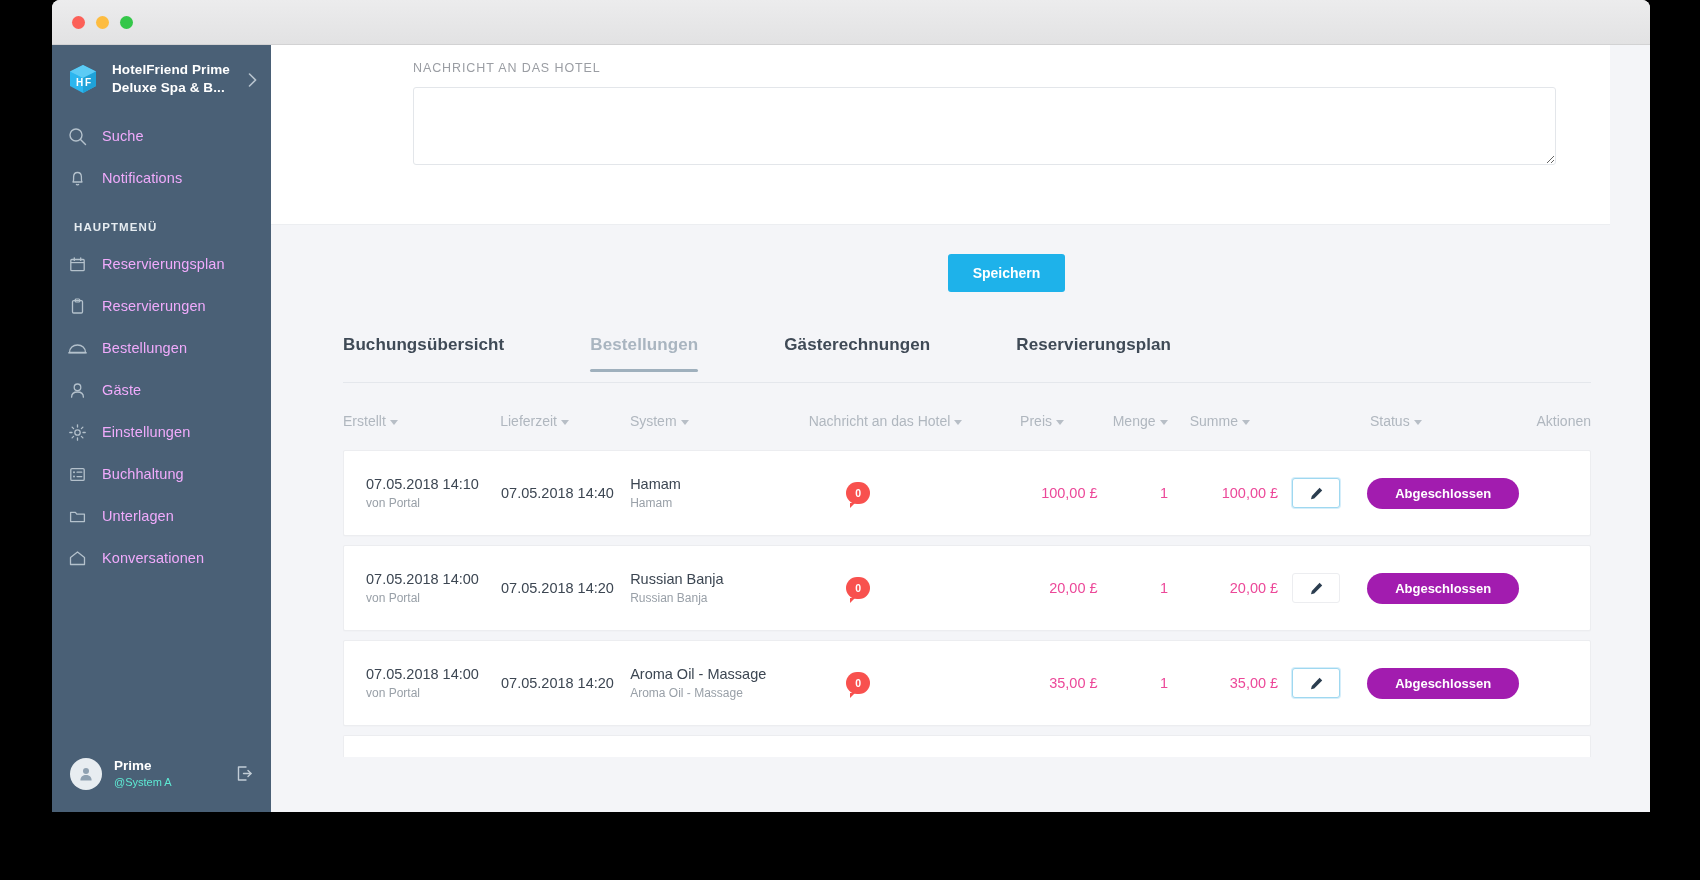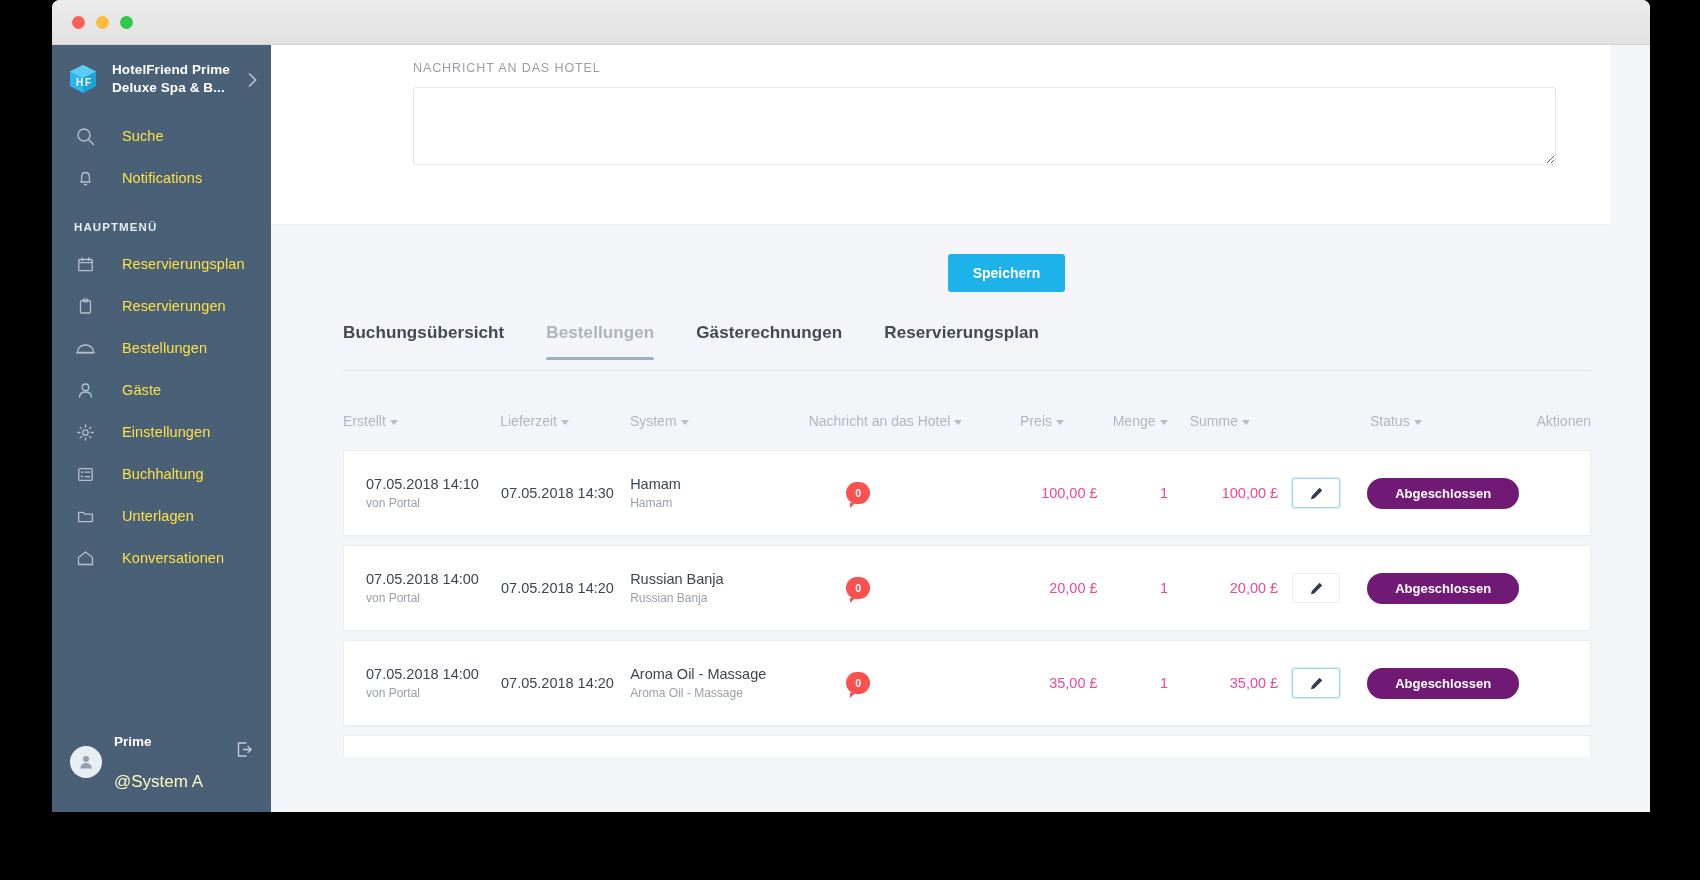--- a/index.html
+++ b/index.html
@@ -62,23 +62,23 @@
     line-height: 18px; letter-spacing: .1px;
     max-width: 132px;
   }
   #brand-chevron {
     position: absolute; right: 14px; top: 28px;
     color: #b7c3ce; font-size: 15px;
   }
 
   .nav-item {
     display: flex; align-items: center;
-    height: 42px; padding-left: 22px;
-    font-size: 14.5px; color: #fde047;
-    cursor: pointer; letter-spacing: .1px; gap: 12px;
+    height: 42px; padding-left: 14px;
+    font-size: 14.5px; color: #f0abfc;
+    cursor: pointer; letter-spacing: .1px;
   }
   .nav-item .ico {
     width: 22px; height: 22px; flex: none; margin-right: 14px;
     display: flex; align-items: center; justify-content: center;
     color: #b4c1cc;
   }
 
   #section-title {
     font-size: 11.5px; font-weight: bold; letter-spacing: 1.1px;
     color: #e6ecf1; padding: 22px 0 10px 22px;
@@ -88,21 +88,21 @@
     position: absolute; left: 0; bottom: 22px;
     width: 100%; display: flex; align-items: center; padding-left: 18px;
   }
   #avatar {
     width: 32px; height: 32px; border-radius: 50%;
     background: #e8edf1; flex: none; margin-right: 12px;
     display: flex; align-items: center; justify-content: center;
     color: #8fa1b1;
   }
   #user-name { font-size: 13.5px; font-weight: bold; color: #ffffff; line-height: 17px;}
-  #user-handle { font-size: 17px; color: #fef9c3; line-height: 16px; margin-top: 24px; }
+  #user-handle { font-size: 11px; color: #5eead4; line-height: 16px; }
   #logout-icon {
     position: absolute; right: 16px; top: 6px;
     color: #c2cdd7; cursor: pointer;
   }
 
   
   #drag-handle {
     position: absolute; left: 271px; top: 390px;
     width: 4px; height: 26px; background: #8aa0c0; border-radius: 2px;
   }
@@ -136,24 +136,24 @@
     position: absolute; left: 677px; top: 209px;
     width: 117px; height: 38px;
     background: #1eb2ea; color: #fff;
     border: none; border-radius: 3px;
     font-size: 14px; font-weight: bold; cursor: pointer;
     font-family: "Liberation Sans", sans-serif;
   }
 
   
   #tabs {
-    position: absolute; left: 72px; top: 278px;
+    position: absolute; left: 72px; top: 290px;
     width: 1248px; height: 48px;
     border-bottom: 1px solid #e4e7ec;
-    display: flex; align-items: flex-start;
+    display: flex; align-items: flex-start; gap: 44px;
   }
   .tab {
     position: relative;
     font-size: 17px; font-weight: bold;
     color: #3f4a56; cursor: pointer;
     padding: 0 0 16px 0; margin-right: 42px;
     letter-spacing: .1px;
   }
   .tab.active { color: #a9b5c0; }
   .tab.active::after {
@@ -228,21 +228,21 @@
     width: 48px; height: 30px; margin-left: 14px;
     background: #ffffff; border: 1px solid #ecedf0;
     border-radius: 3px; cursor: pointer;
     display: flex; align-items: center; justify-content: center;
     color: #2b3d4f;
   }
   .edit-btn.focused { border: 1px solid #9fd8f0; box-shadow: 0 0 0 1px #d6eefa; }
 
   .status-btn {
     width: 152px; height: 31px; border-radius: 16px;
-    background: #701a75; color: #ffffff;
+    background: #a21caf; color: #ffffff;
     border: none; cursor: pointer;
     font-size: 13px; font-weight: bold;
     font-family: "Liberation Sans", sans-serif;
     display: flex; align-items: center; justify-content: center;
   }
 
   .row-partial {
     position: absolute; left: 72px;
     width: 1248px; height: 22px;
     background: #ffffff; border: 1px solid #ecedf0;
@@ -443,21 +443,21 @@
         <div class="th col-status"><span>Status</span><span class="caret"></span></div>
         <div class="th col-aktionen"><span>Aktionen</span></div>
       </div>
 
       <div class="row" style="top:405px">
         <div class="cell col-erstellt" style="padding-left:22px">
           <span class="c-main">07.05.2018 14:10</span>
           <span class="c-sub">von Portal</span>
         </div>
         <div class="cell col-lieferzeit">
-          <span class="c-main">07.05.2018 14:30</span>
+          <span class="c-main">07.05.2018 14:40</span>
         </div>
         <div class="cell col-artikel">
           <span class="c-main">Hamam</span>
           <span class="c-sub">Hamam</span>
         </div>
         <div class="col-nachricht badge-wrap">
           <div class="badge">0</div>
         </div>
         <div class="col-preis num">100,00 £</div>
         <div class="col-menge num">1</div>

